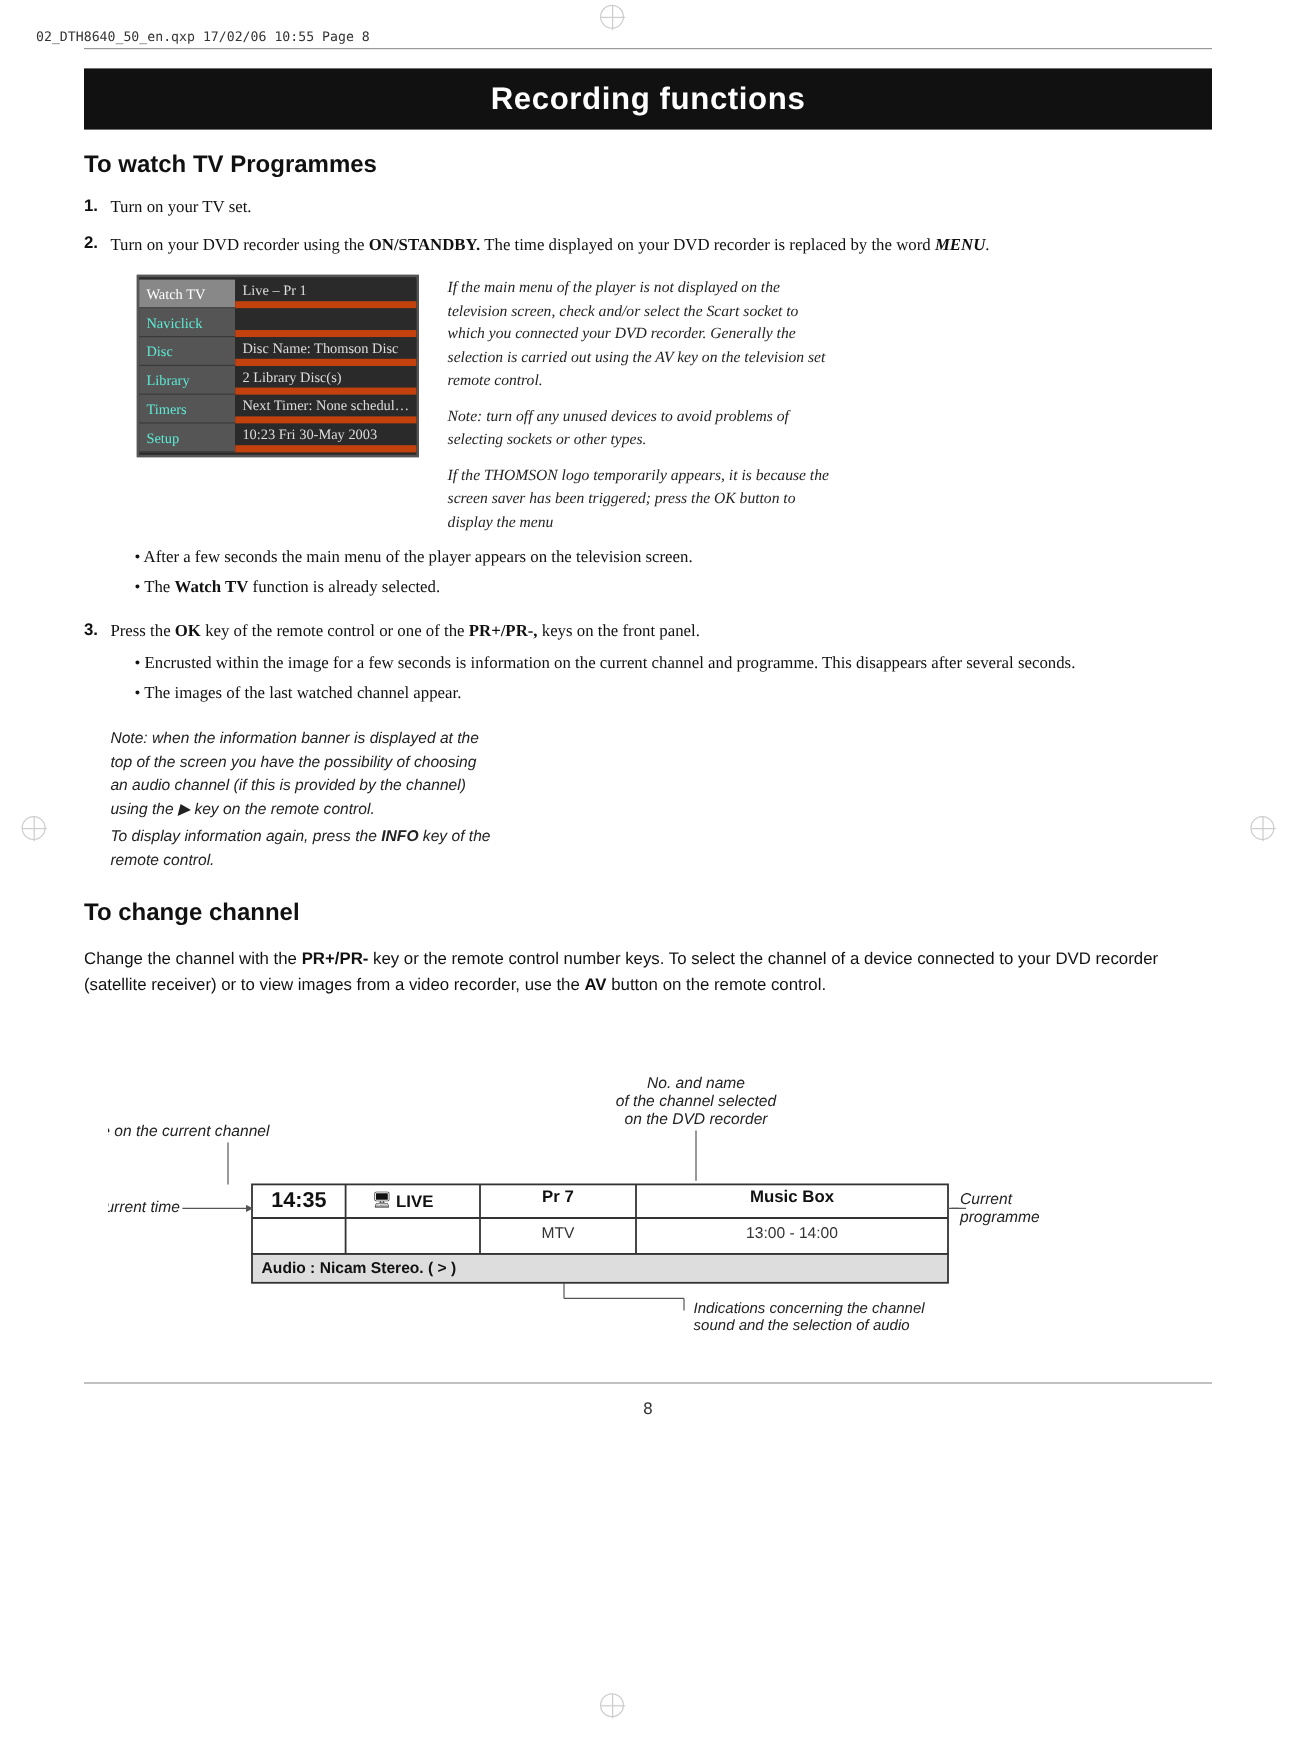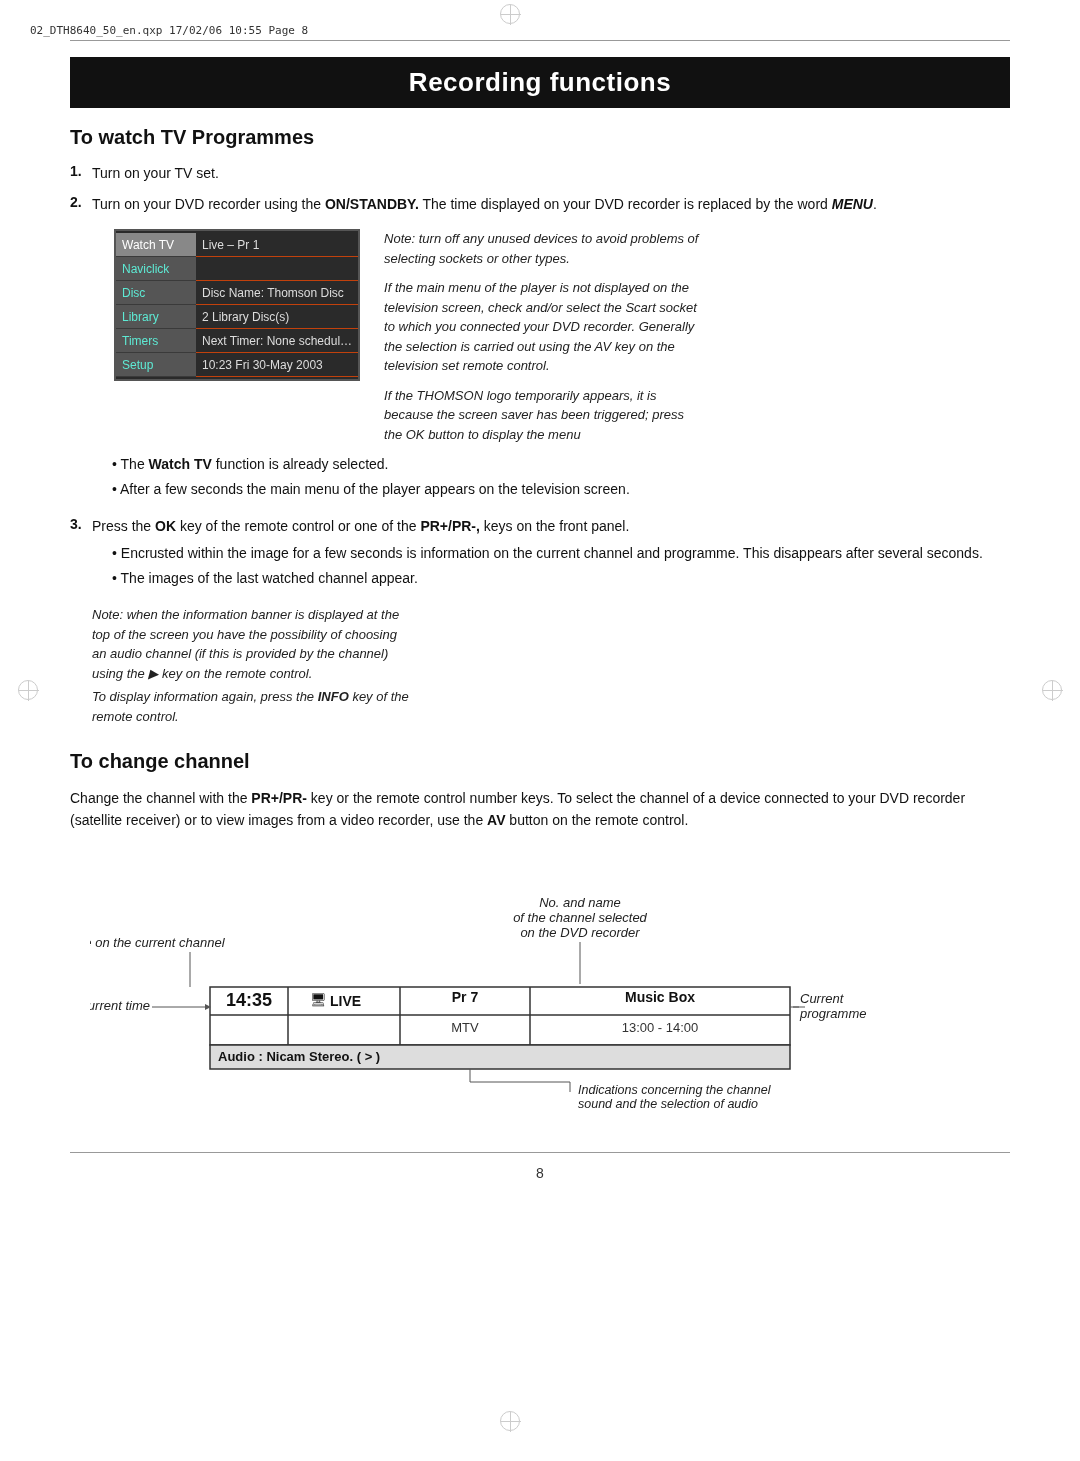--- a/index.html
+++ b/index.html
@@ -102,20 +102,21 @@
     }
     .list-number {
       font-weight: bold;
       font-size: 14px;
       min-width: 22px;
     }
     .list-content {
       flex: 1;
       font-size: 14px;
       line-height: 1.5;
+      font-family: Liberation Serif, serif;
     }
 
     .bold { font-weight: bold; }
     .bold-italic { font-weight: bold; font-style: italic; }
 
     .bullet-list {
       list-style: none;
       padding: 0;
       margin: 6px 0 6px 20px;
     }
@@ -164,21 +165,21 @@
       border-bottom: 1px solid #3a3a3a;
     }
     .menu-value {
       background: #2a2a2a;
       color: #ddd;
       flex: 1;
       padding: 3px 6px;
       font-size: 12px;
       display: flex;
       align-items: center;
-      border-bottom: 1px solid #c2410c;
+      border-bottom: 6px solid #c2410c;
     }
 
     .note-text {
       font-style: italic;
       font-size: 13px;
       line-height: 1.5;
       color: #222;
       max-width: 320px;
     }
 
@@ -268,29 +269,29 @@
               <div class="menu-label">Timers</div>
               <div class="menu-value">Next Timer: None schedul…</div>
             </div>
             <div class="menu-row">
               <div class="menu-label">Setup</div>
               <div class="menu-value">10:23 Fri 30-May 2003</div>
             </div>
           </div>
 
           <div style="max-width: 330px;">
+            <p class="note-text" style="margin-bottom:10px;">If the main menu of the player is not displayed on the television screen, check and/or select the Scart socket to which you connected your DVD recorder. Generally the selection is carried out using the AV key on the television set remote control.</p>
             <p class="note-text" style="margin-bottom:10px;">Note: turn off any unused devices to avoid problems of selecting sockets or other types.</p>
-            <p class="note-text" style="margin-bottom:10px;">If the main menu of the player is not displayed on the television screen, check and/or select the Scart socket to which you connected your DVD recorder. Generally the selection is carried out using the AV key on the television set remote control.</p>
             <p class="note-text">If the THOMSON logo temporarily appears, it is because the screen saver has been triggered; press the OK button to display the menu</p>
           </div>
         </div>
 
         <ul class="bullet-list">
+          <li>After a few seconds the main menu of the player appears on the television screen.</li>
           <li>The <span class="bold">Watch TV</span> function is already selected.</li>
-          <li>After a few seconds the main menu of the player appears on the television screen.</li>
         </ul>
       </span>
     </li>
 
     <li>
       <span class="list-number bold">3.</span>
       <span class="list-content">
         Press the <span class="bold">OK</span> key of the remote control or one of the <span class="bold">PR+/PR-,</span> keys on the front panel.
         <ul class="bullet-list">
           <li>Encrusted within the image for a few seconds is information on the current channel and programme. This disappears after several seconds.</li>

